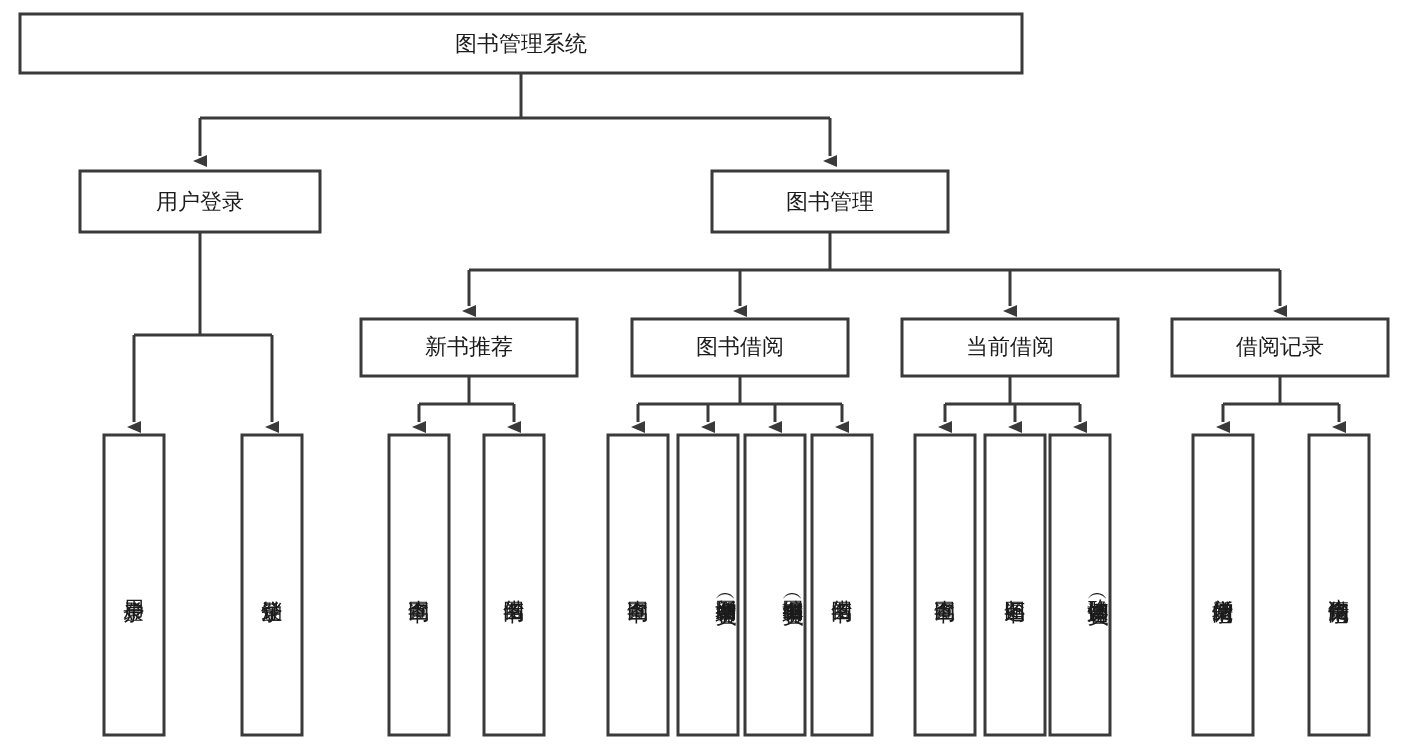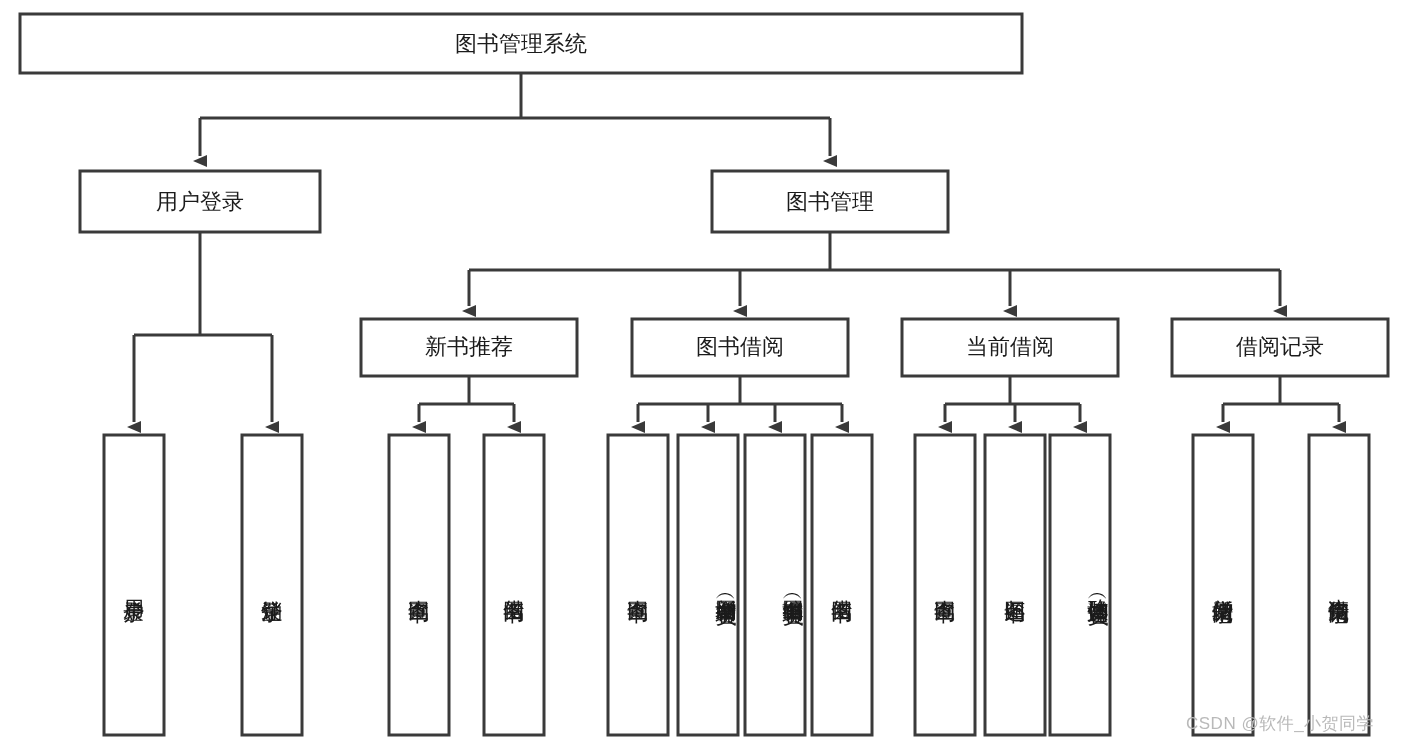--- a/index.html
+++ b/index.html
@@ -165,14 +165,13 @@
   <div class="vert-label" style="left:608px;top:435px;width:60px;height:300px;">查询图书</div>
   <div class="vert-label" style="left:678px;top:440px;width:60px;height:292px;align-items:flex-start;">新增图书（管理员）</div>
   <div class="vert-label" style="left:745px;top:440px;width:60px;height:292px;align-items:flex-start;">编辑图书（管理员）</div>
   <div class="vert-label" style="left:812px;top:435px;width:60px;height:300px;">借阅图书</div>
   <div class="vert-label" style="left:915px;top:435px;width:60px;height:300px;">查询图书</div>
   <div class="vert-label" style="left:985px;top:435px;width:60px;height:300px;">归还图书</div>
   <div class="vert-label" style="left:1050px;top:440px;width:60px;height:292px;align-items:flex-start;">确认归还（管理员）</div>
   <div class="vert-label" style="left:1193px;top:435px;width:60px;height:300px;">新增借阅记录</div>
   <div class="vert-label" style="left:1309px;top:435px;width:60px;height:300px;">查询借阅记录</div>
 
-  <div class="watermark">CSDN @软件_小贺同学</div>
 </div>
 
 </body></html>

